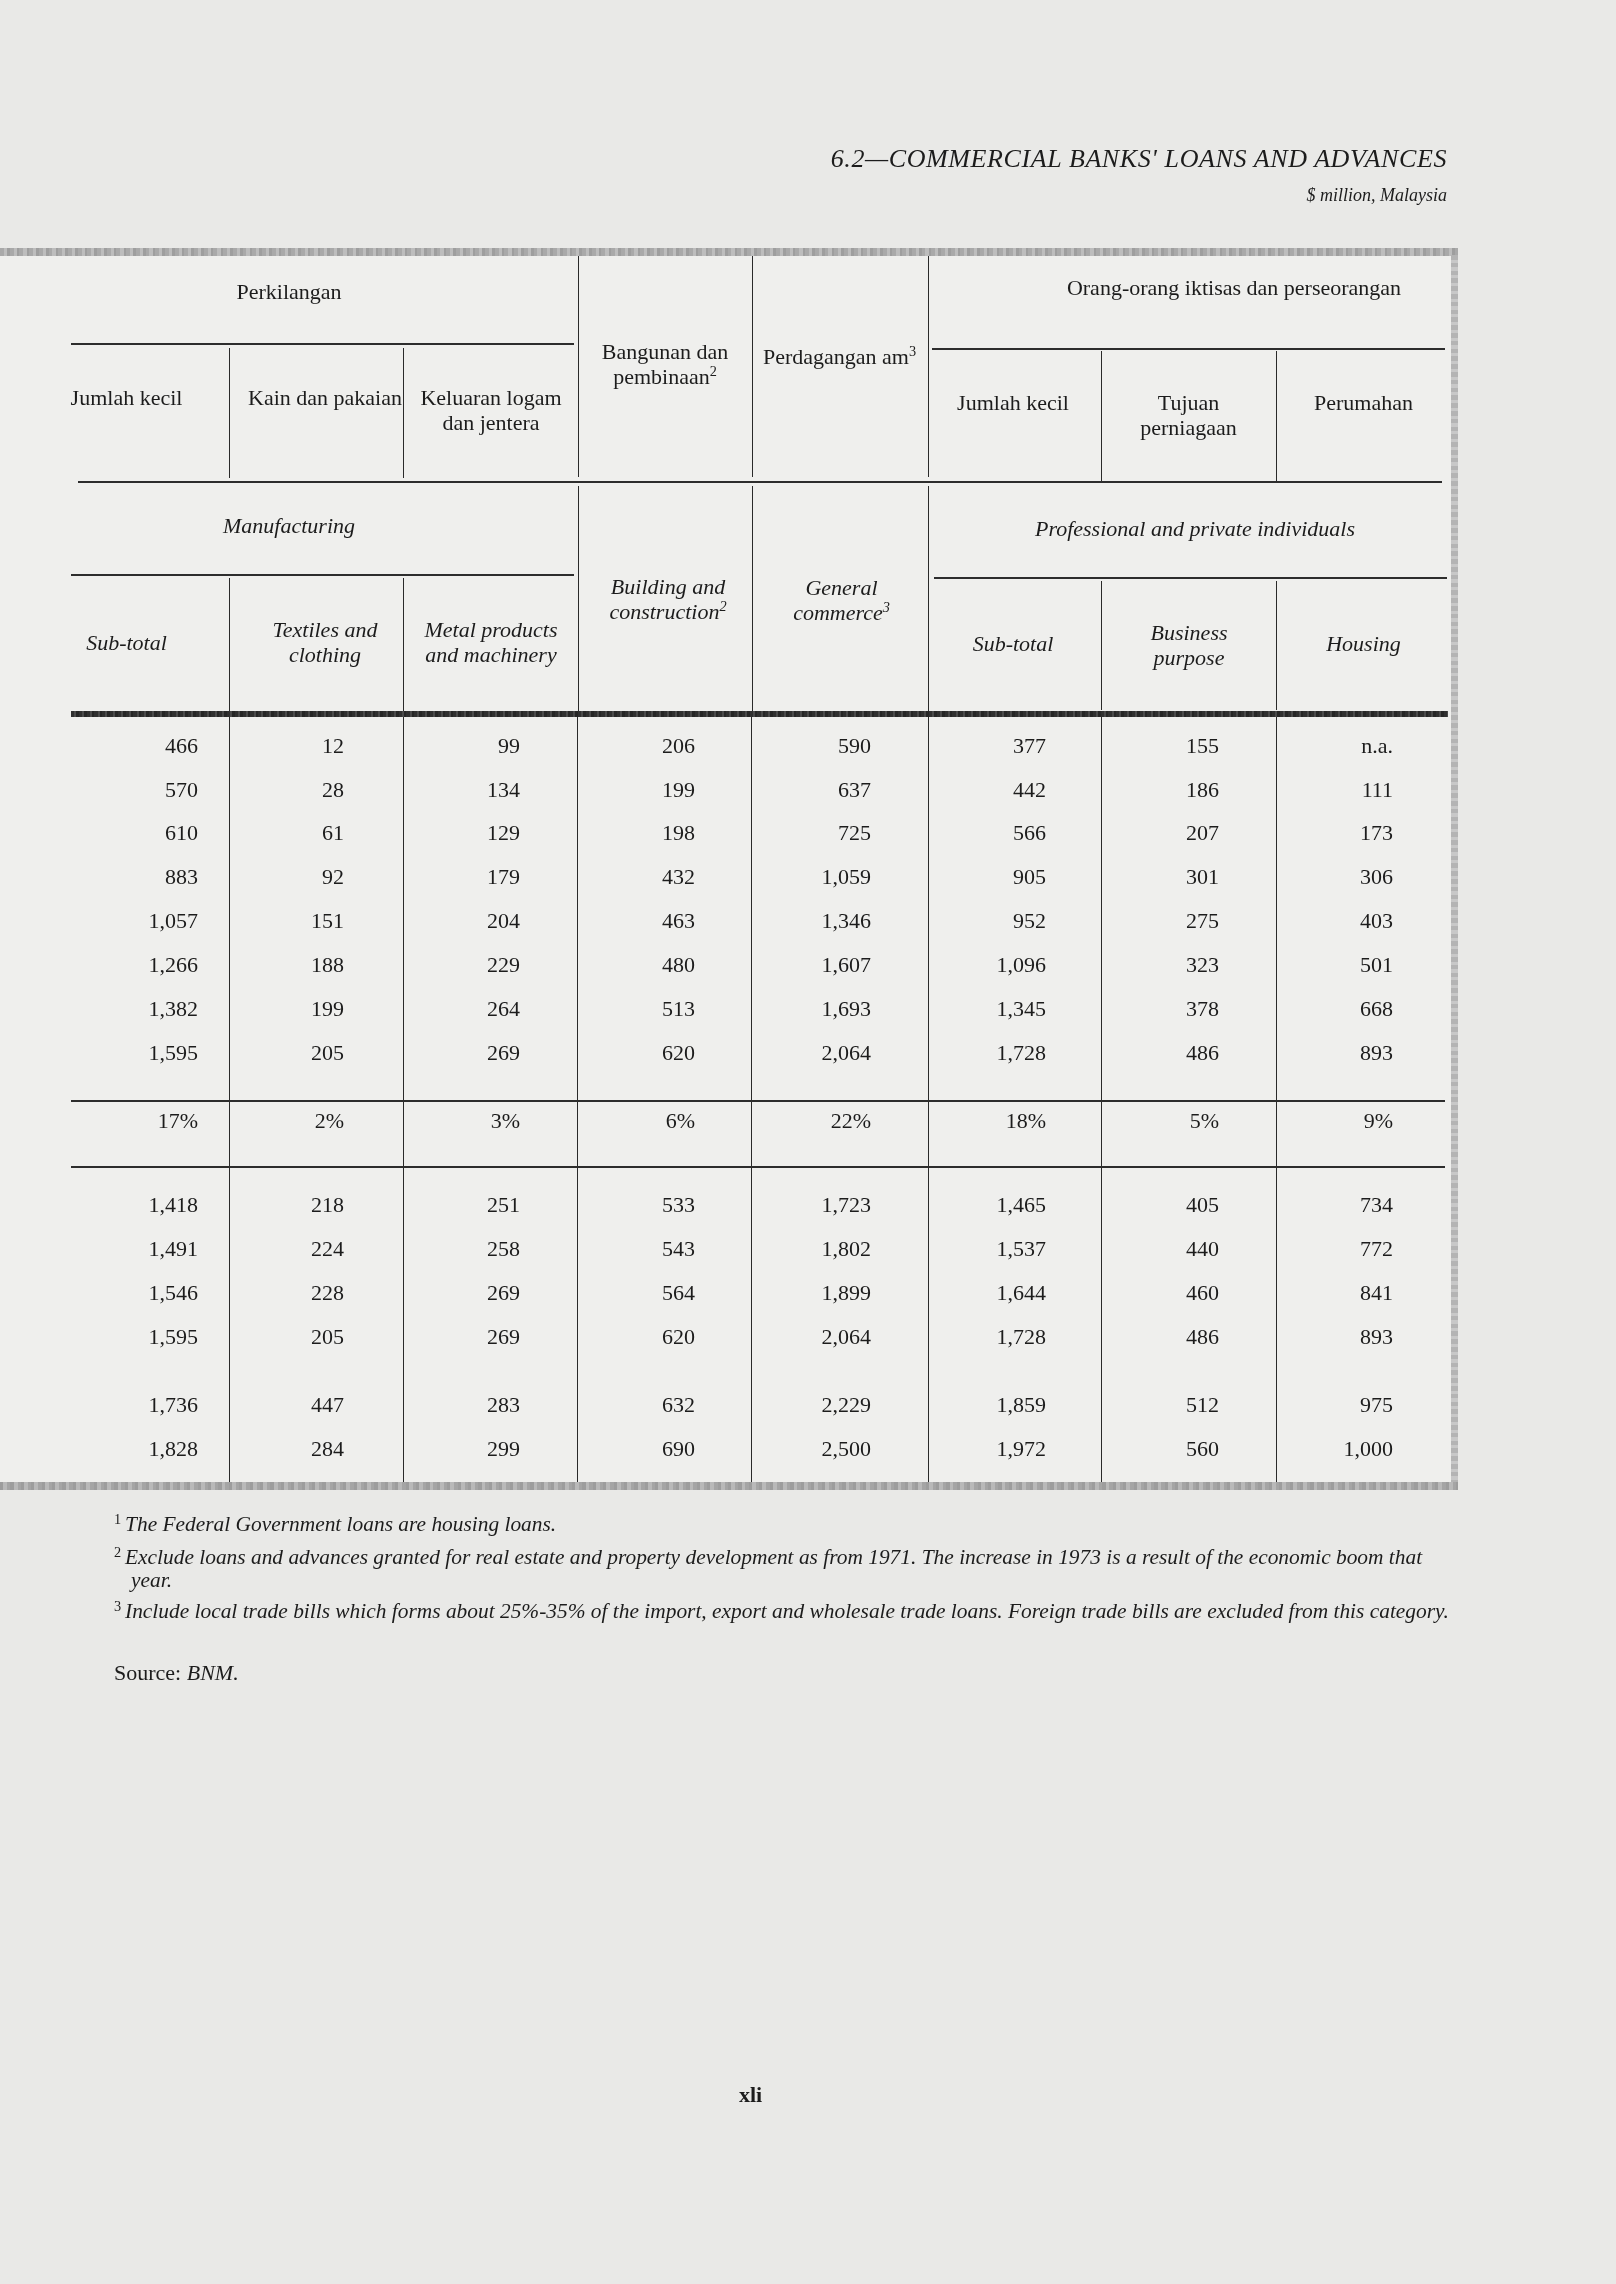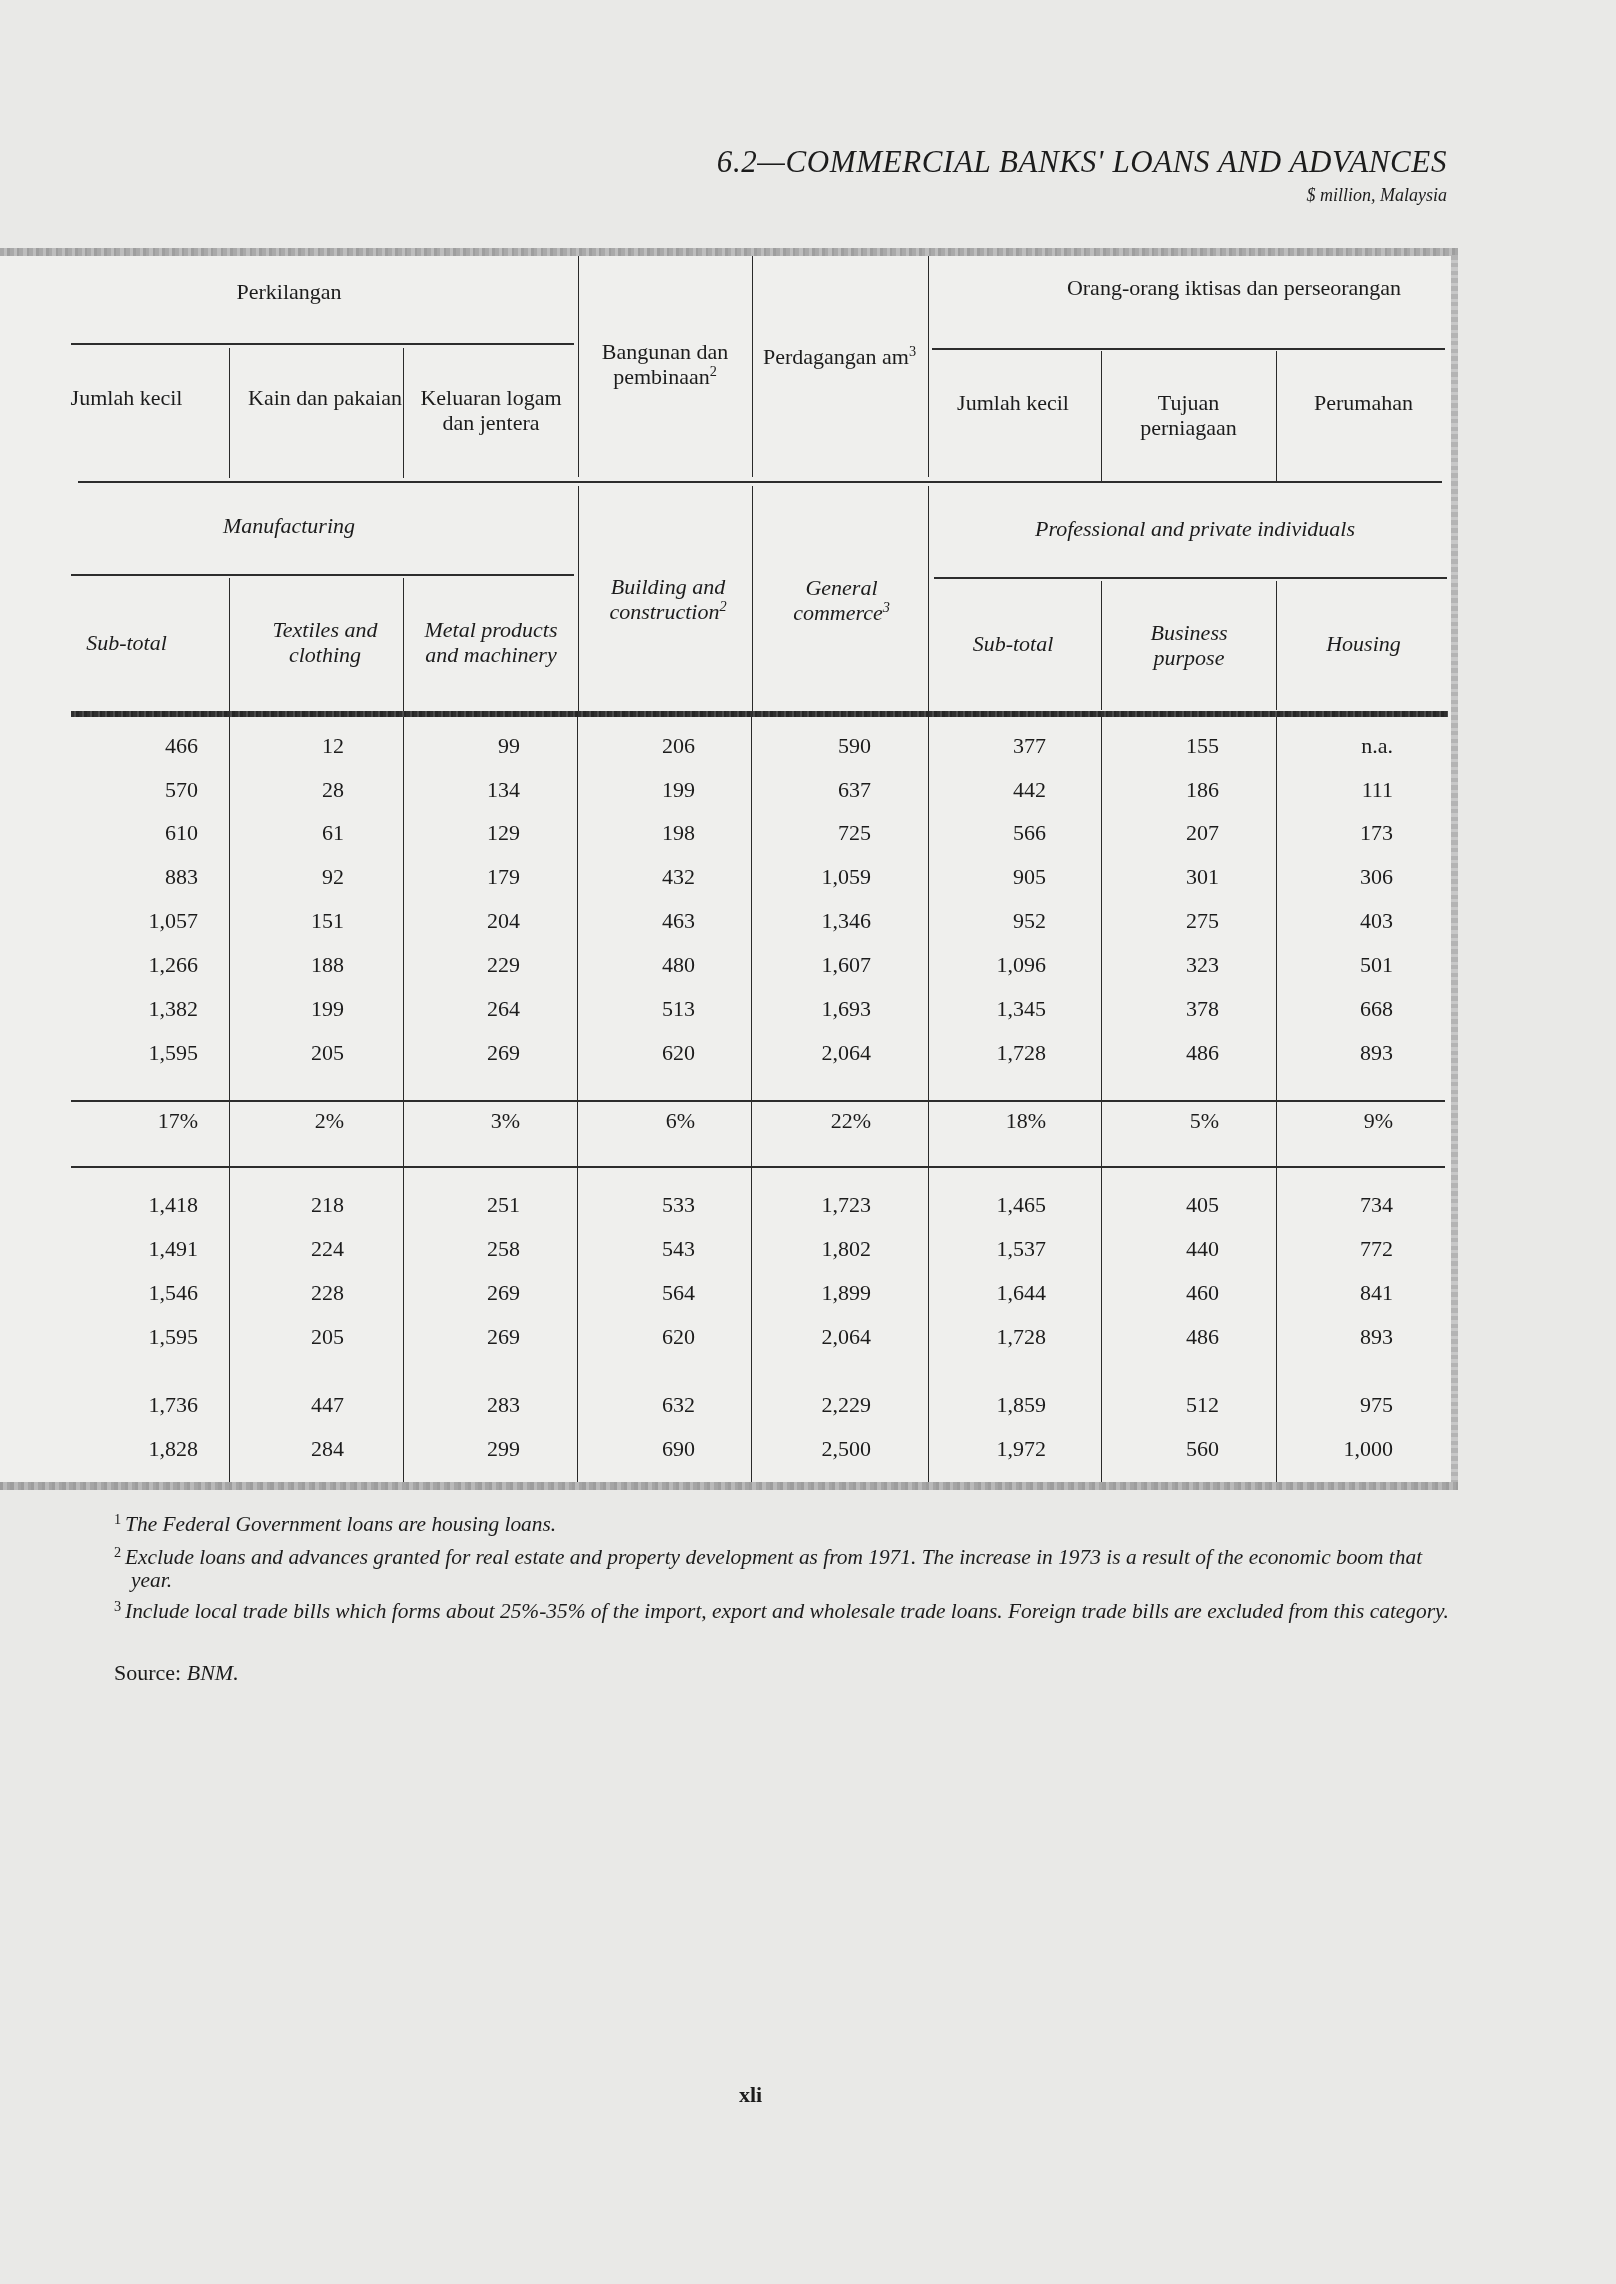--- a/index.html
+++ b/index.html
@@ -4,21 +4,21 @@
 <style>
   html, body { margin: 0; padding: 0; }
   body {
     width: 1617px; height: 2284px; position: relative; overflow: hidden;
     background: #e9e9e7;
     font-family: "Liberation Serif", "DejaVu Serif", serif;
     color: #1c1c1c;
   }
   .abs { position: absolute; }
   .title {
-    right: 170px; top: 144px; font-size: 31px; font-style: italic;
+    right: 170px; top: 144px; font-size: 26px; font-style: italic;
     letter-spacing: 0.6px; white-space: nowrap; text-align: right;
   }
   .subtitle {
     right: 170px; top: 185px; font-size: 18px; font-style: italic;
     white-space: nowrap; text-align: right;
   }
   
   .frame-top {
     left: 0; top: 248px; width: 1458px; height: 7.8px;
     background: repeating-linear-gradient(90deg,#a9a9a9 0 3.9px,#bdbdbd 3.9px 7.1px,#9e9e9e 7.1px 9.7px);

